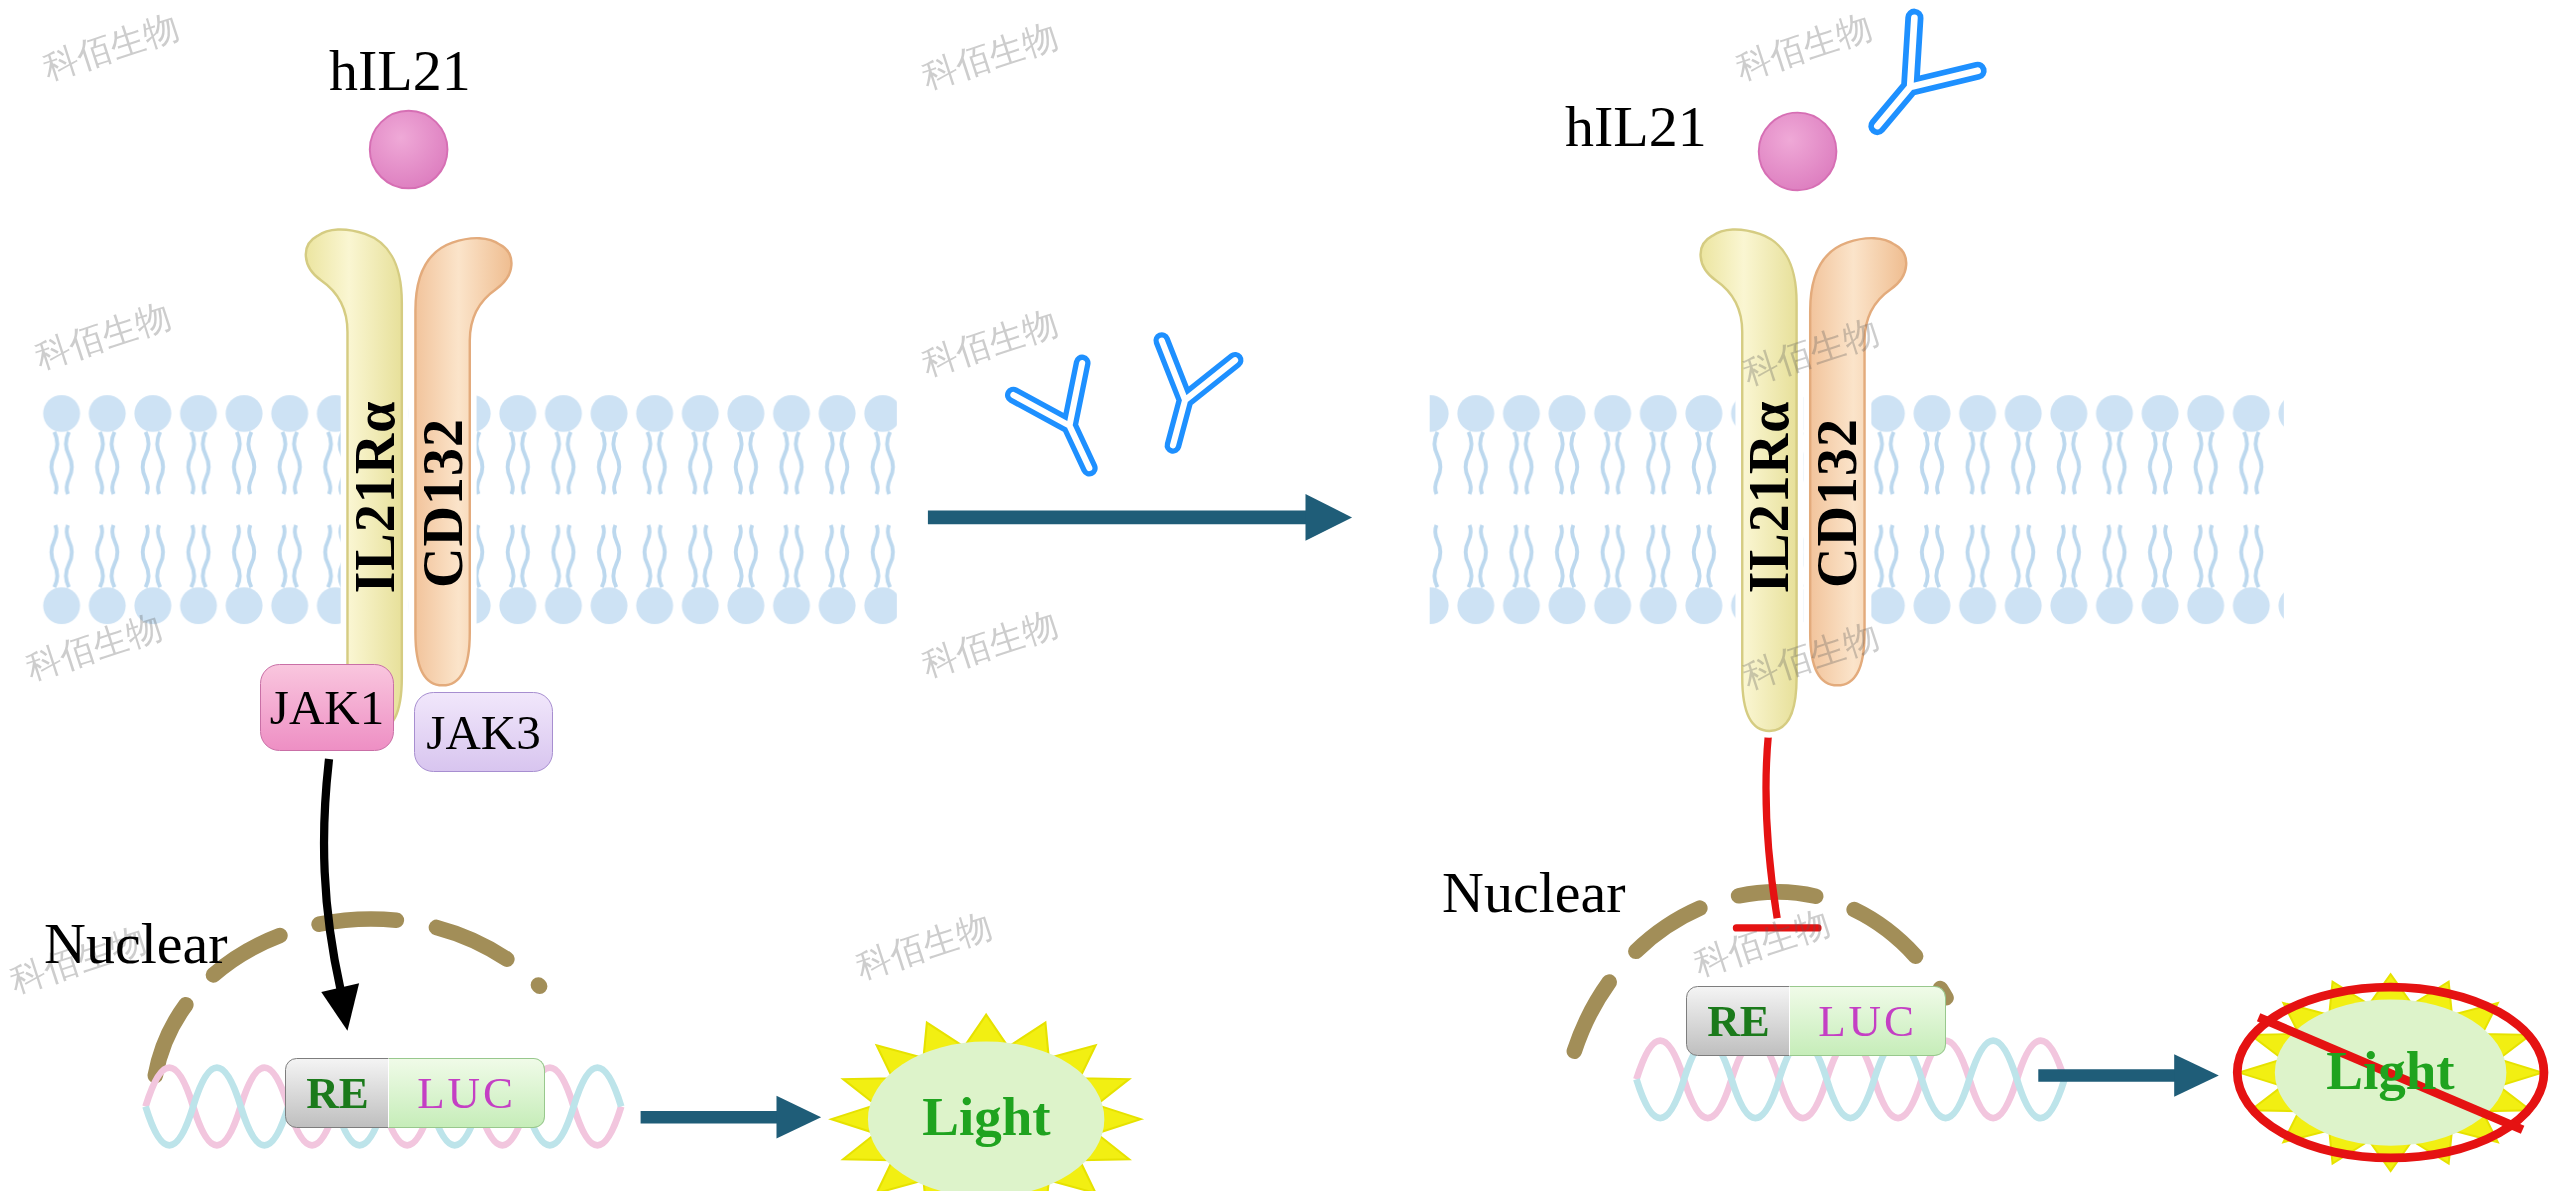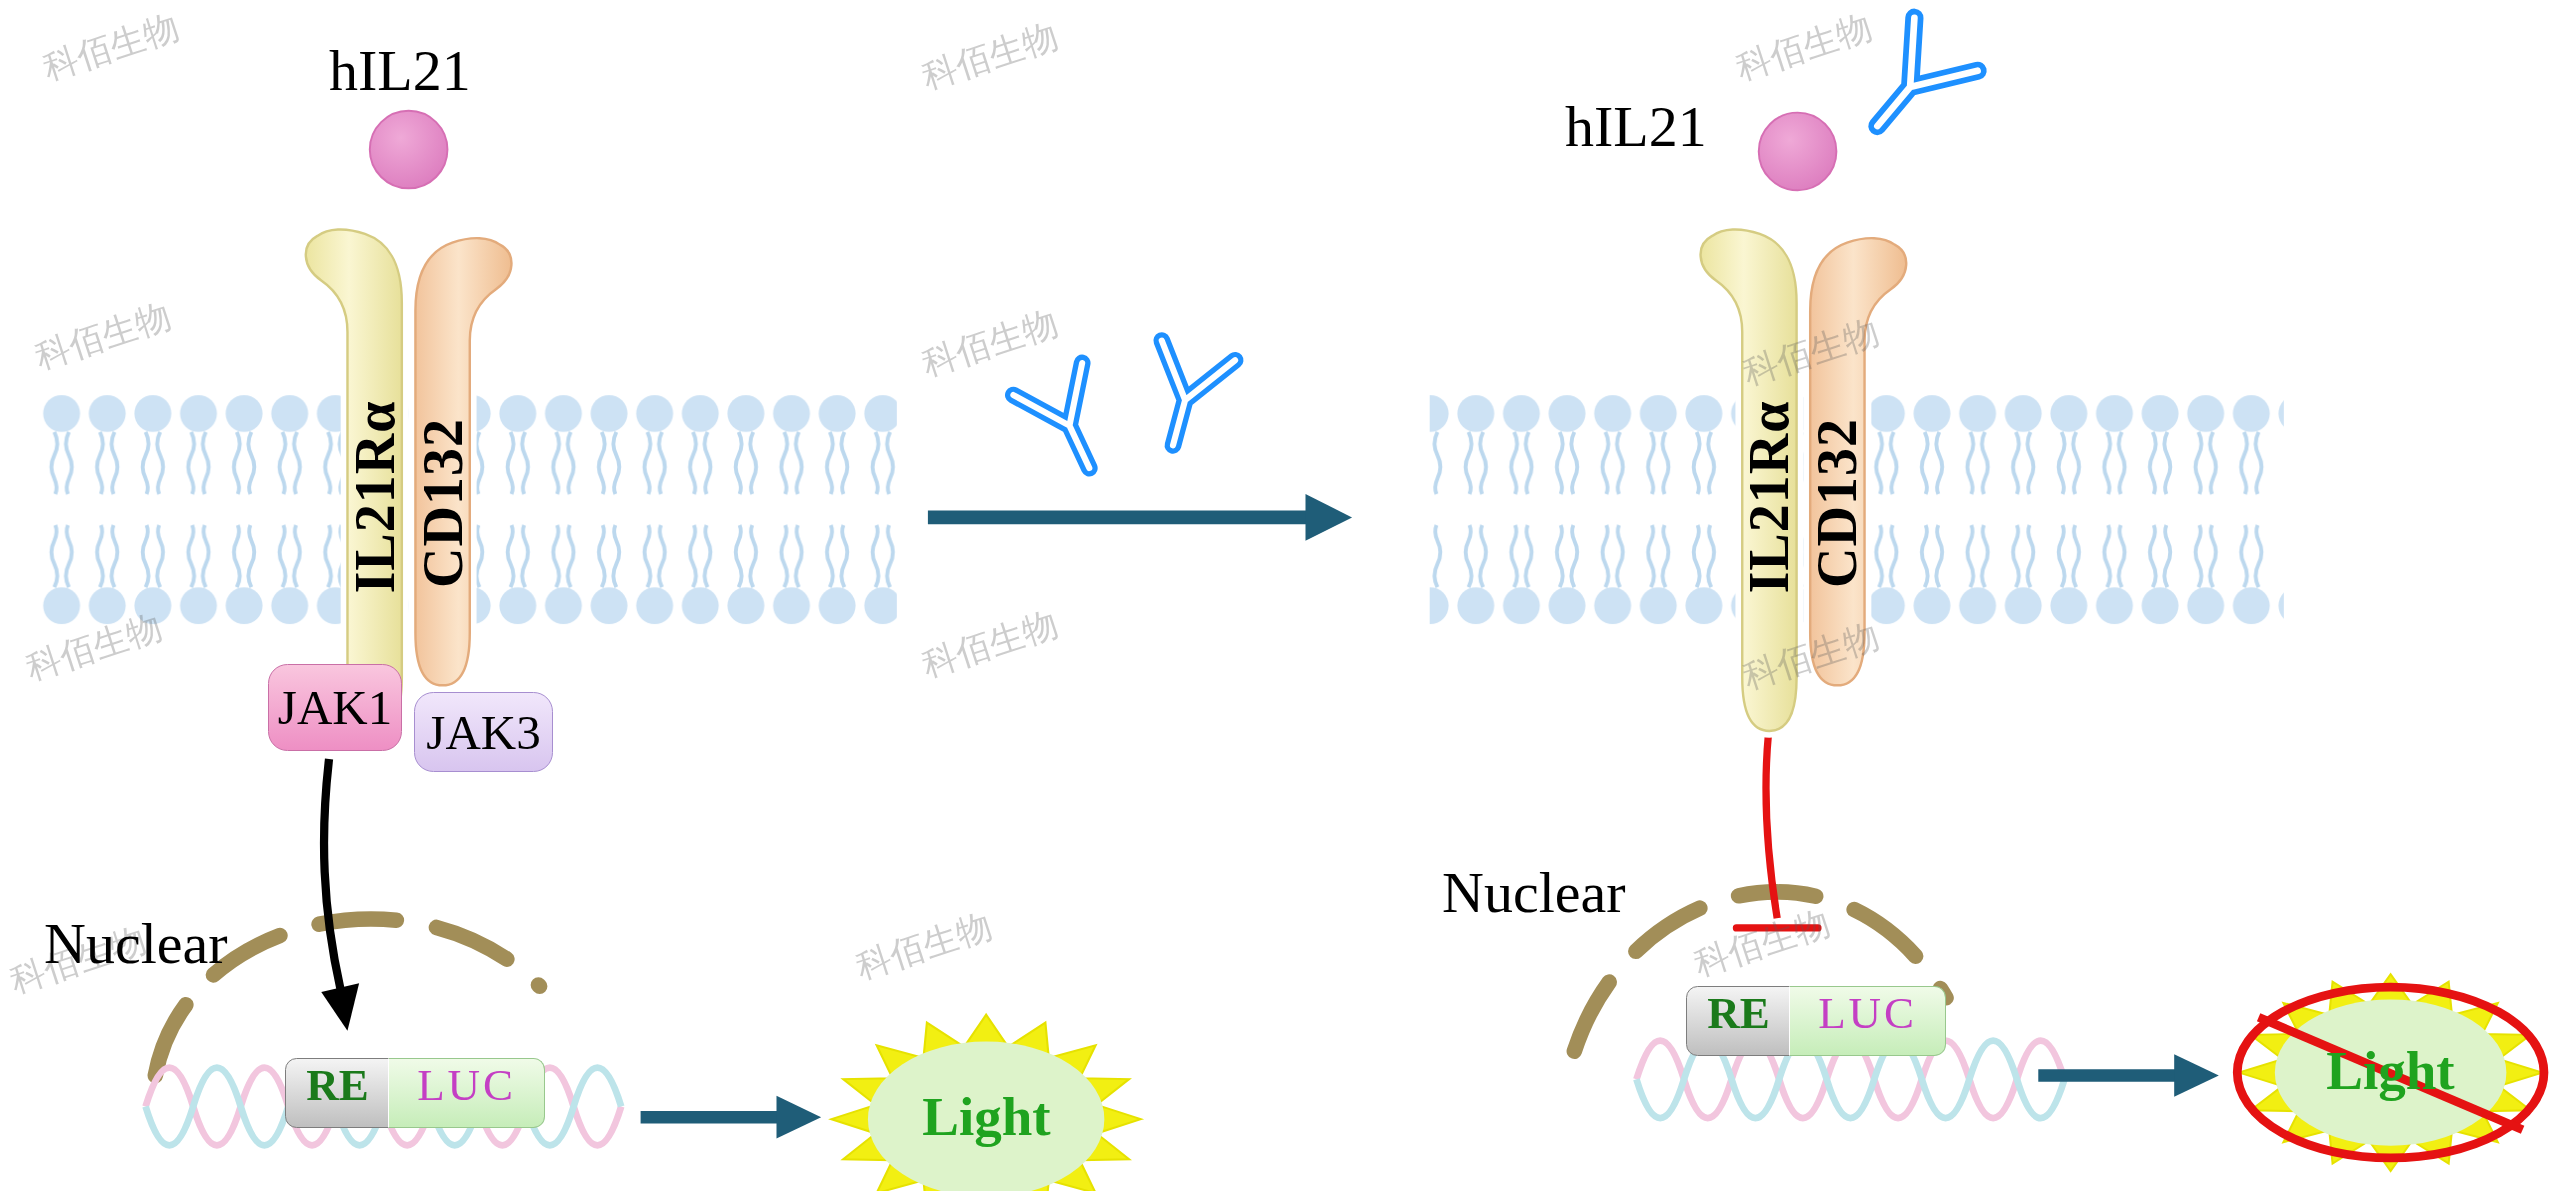--- a/index.html
+++ b/index.html
@@ -6,25 +6,25 @@
   .canvas{position:relative;width:2576px;height:1192px;background:#ffffff;overflow:hidden;
           font-family:"Liberation Serif",serif;}
   .layer-svg{position:absolute;left:0;top:0;z-index:1;}
   .watermark{position:absolute;z-index:3;font-family:"DejaVu Sans",sans-serif;font-size:35px;
              color:rgba(90,90,90,0.30);transform:rotate(-18deg);white-space:nowrap;pointer-events:none;}
   .lbl{position:absolute;z-index:4;color:#000;white-space:nowrap;font-size:58px;}
   .receptor-label{position:absolute;z-index:4;font-weight:700;font-size:56px;color:#000;white-space:nowrap;
                   transform:translate(-50%,-50%) rotate(-90deg);letter-spacing:1px;}
   .jak{position:absolute;z-index:4;display:flex;align-items:center;justify-content:center;
        font-size:49px;color:#000;border-radius:19.4px;}
-  .jak1{left:268px;top:664px;width:132px;height:85px;
+  .jak1{left:260px;top:664px;width:132px;height:85px;
         background:linear-gradient(180deg,#f9c6de,#ee8fc4);border:1.9px solid #c96fa6;}
   .jak3{left:414px;top:645px;width:137px;height:78px;
         background:linear-gradient(180deg,#f1e7fb,#d8c5ef);border:1.9px solid #a78ed0;margin-top:47px;}
-  .gene-box{position:absolute;z-index:4;display:flex;justify-content:center;
+  .gene-box{position:absolute;z-index:4;display:flex;align-items:center;justify-content:center;
             font-size:45px;height:68px;}
   .re{width:103px;font-weight:700;color:#1b7a1b;background:linear-gradient(180deg,#f4f4f4,#bfbfbf);
       border:1.9px solid #7d7d7d;border-radius:11.6px 0 0 11.6px;}
   .luc{width:155px;color:#c43fc4;background:linear-gradient(180deg,#f0fbe8,#c6edb9);
        border:1.9px solid #98c88d;border-left:1.9px solid #ffffff;border-radius:0 11.6px 11.6px 0;letter-spacing:2.9px;}
   .re-left{left:285px;top:1058px;}
   .luc-left{left:388px;top:1058px;}
   .re-right{left:1686px;top:986px;}
   .luc-right{left:1789px;top:986px;}
   .light-lbl{position:absolute;z-index:4;width:291px;text-align:center;font-weight:700;

